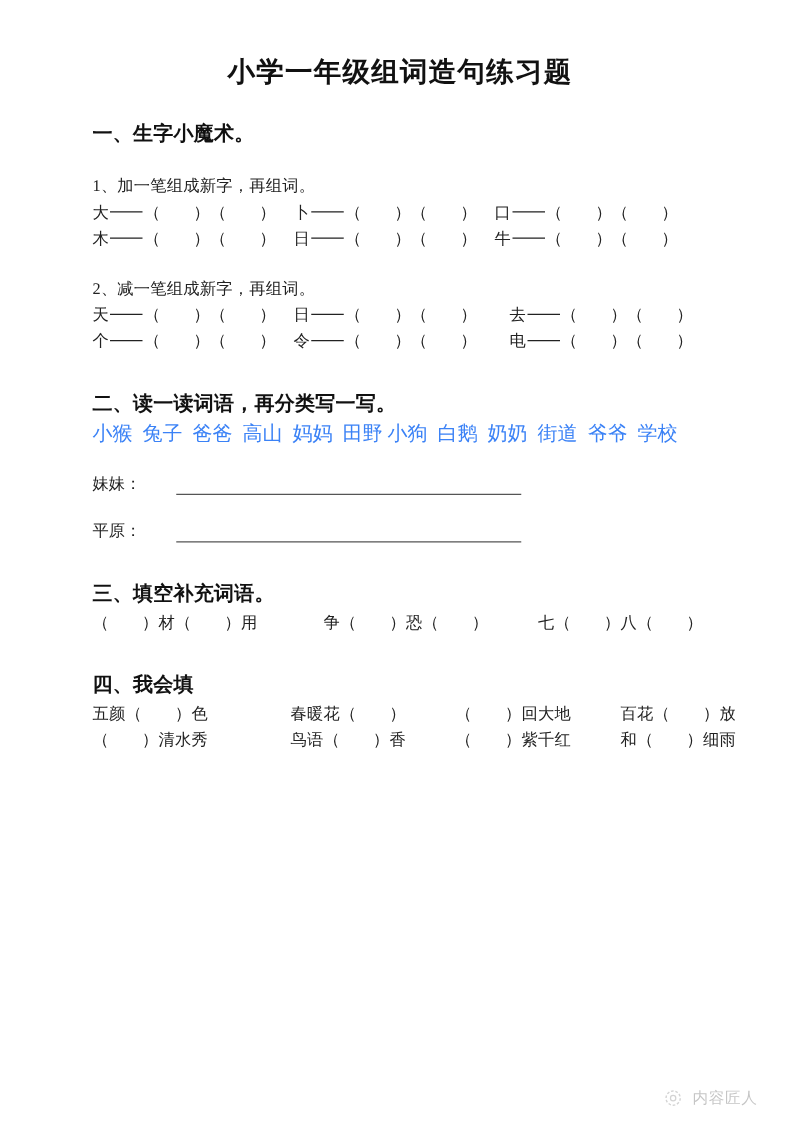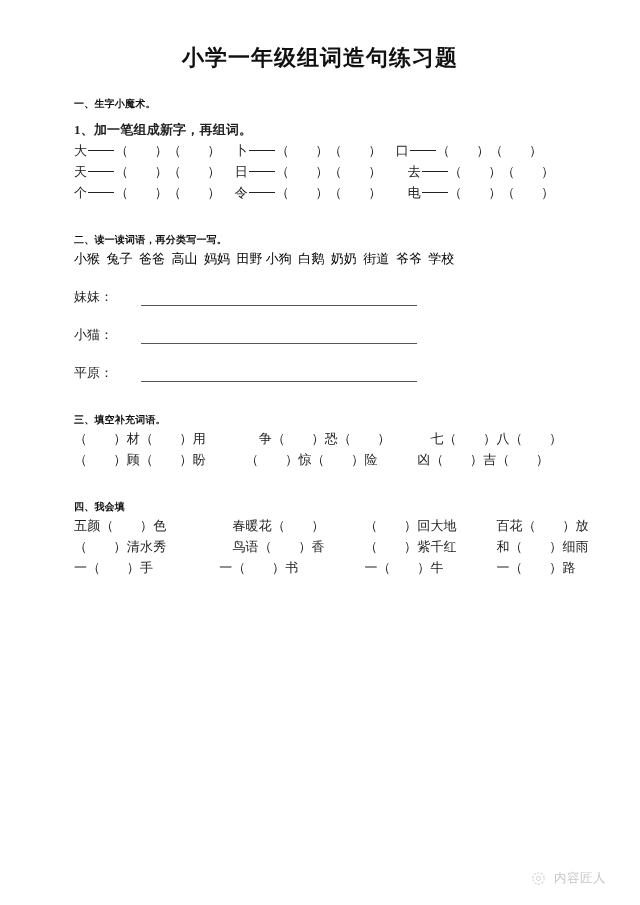--- a/index.html
+++ b/index.html
@@ -30,47 +30,47 @@
     margin: 0;
     padding-top: 43px;
     padding-bottom: 0;
     color: #111;
     font-family: "Liberation Serif", "DejaVu Serif", serif;
   }
   .body-area {
     padding: 0 40px 0 74px;
   }
   .sec-head {
-    font-size: 10px;
+    font-size: 16px;
     font-weight: bold;
     margin: 0;
     padding: 0;
     color: #111;
     letter-spacing: 0.2px;
   }
   .sub-head {
     font-size: 13px;
     font-weight: normal;
     color: #222;
     letter-spacing: 0.2px;
   }
   .ex-row {
     font-size: 13px;
     color: #222;
     white-space: pre;
     letter-spacing: 0.2px;
   }
   .word-row {
-    font-size: 13px;
-    color: #000000;
+    font-size: 16px;
+    color: #3b82f6;
     white-space: pre;
   }
   
   .mt-h1 { margin-top: 24px; }
-  .mt-sub { margin-top: 10px; font-weight: bold; }
+  .mt-sub { margin-top: 22px; }
   .mt-row { margin-top: 3px; }
   .mt-sec { margin-top: 31px; }
 
   
   .dash {
     display: inline-block;
     width: 26px;
     height: 0;
     border-top: 1.4px solid #222;
     vertical-align: 4px;
@@ -129,52 +129,48 @@
   <h1 class="doc-title">小学一年级组词造句练习题</h1>
 
   <div class="body-area">
 
     <div class="sec-head mt-h1">一、生字小魔术。</div>
 
     <div class="sub-head mt-sub">1、加一笔组成新字，再组词。</div>
 
     <div class="ex-row mt-row"><span>大</span><span class="dash"></span>（　　）（　　）<span class="gap-s"></span><span>卜</span><span class="dash"></span>（　　）（　　）<span class="gap-s"></span><span>口</span><span class="dash"></span>（　　）（　　）</div>
 
+    <div class="ex-row mt-row"><span>木</span><span class="dash"></span>（　　）（　　）<span class="gap-s"></span><span>日</span><span class="dash"></span>（　　）（　　）<span class="gap-s"></span><span>牛</span><span class="dash"></span>（　　）（　　）</div>
 
+    <div class="sub-head mt-sub">2、减一笔组成新字，再组词。</div>
 
     <div class="ex-row mt-row"><span>天</span><span class="dash"></span>（　　）（　　）<span class="gap-s"></span><span>日</span><span class="dash"></span>（　　）（　　）<span class="gap-m"></span><span>去</span><span class="dash"></span>（　　）（　　）</div>
 
     <div class="ex-row mt-row"><span>个</span><span class="dash"></span>（　　）（　　）<span class="gap-s"></span><span>令</span><span class="dash"></span>（　　）（　　）<span class="gap-m"></span><span>电</span><span class="dash"></span>（　　）（　　）</div>
 
     <div class="sec-head mt-sec">二、读一读词语，再分类写一写。</div>
 
     <div class="word-row mt-row"><span>小猴</span>  <span>兔子</span>  <span>爸爸</span>  <span>高山</span>  <span>妈妈</span>  <span>田野</span> <span>小狗</span>  <span>白鹅</span>  <span>奶奶</span>  <span>街道</span>  <span>爷爷</span>  <span>学校</span></div>
 
     <div class="cat-line">
       <span class="cat-label">妹妹：</span>
       <span class="cat-rule"></span>
     </div>
     <div class="cat-line">
-      <span class="cat-label">小猫：</span>
-      <span class="cat-rule"></span>
-    </div>
-    <div class="cat-line">
       <span class="cat-label">平原：</span>
       <span class="cat-rule"></span>
     </div>
 
     <div class="sec-head mt-sec">三、填空补充词语。</div>
     <div class="ex-row mt-row">（　　）材（　　）用　　　　争（　　）恐（　　）　　　七（　　）八（　　）</div>
-    <div class="ex-row mt-row">（　　）顾（　　）盼　　　（　　）惊（　　）险　　　凶（　　）吉（　　）</div>
 
     <div class="sec-head mt-sec">四、我会填</div>
     <div class="ex-row mt-row">五颜（　　）色　　　　　春暖花（　　）　　　（　　）回大地　　　百花（　　）放</div>
     <div class="ex-row mt-row">（　　）清水秀　　　　　鸟语（　　）香　　　（　　）紫千红　　　和（　　）细雨</div>
 
-    <div class="ex-row mt-row">一（　　）手　　　　　一（　　）书　　　　　一（　　）牛　　　　一（　　）路</div>
 
   </div>
 
   <div class="footer-mark">
     <svg class="mark-logo" viewBox="0 0 24 24">
       <circle cx="12" cy="12" r="8" fill="none" stroke="#999" stroke-width="1.6" stroke-dasharray="3 2"></circle>
       <circle cx="12" cy="12" r="3" fill="none" stroke="#999" stroke-width="1.4"></circle>
     </svg>
     <span class="mark-text">内容匠人</span>
   </div>

